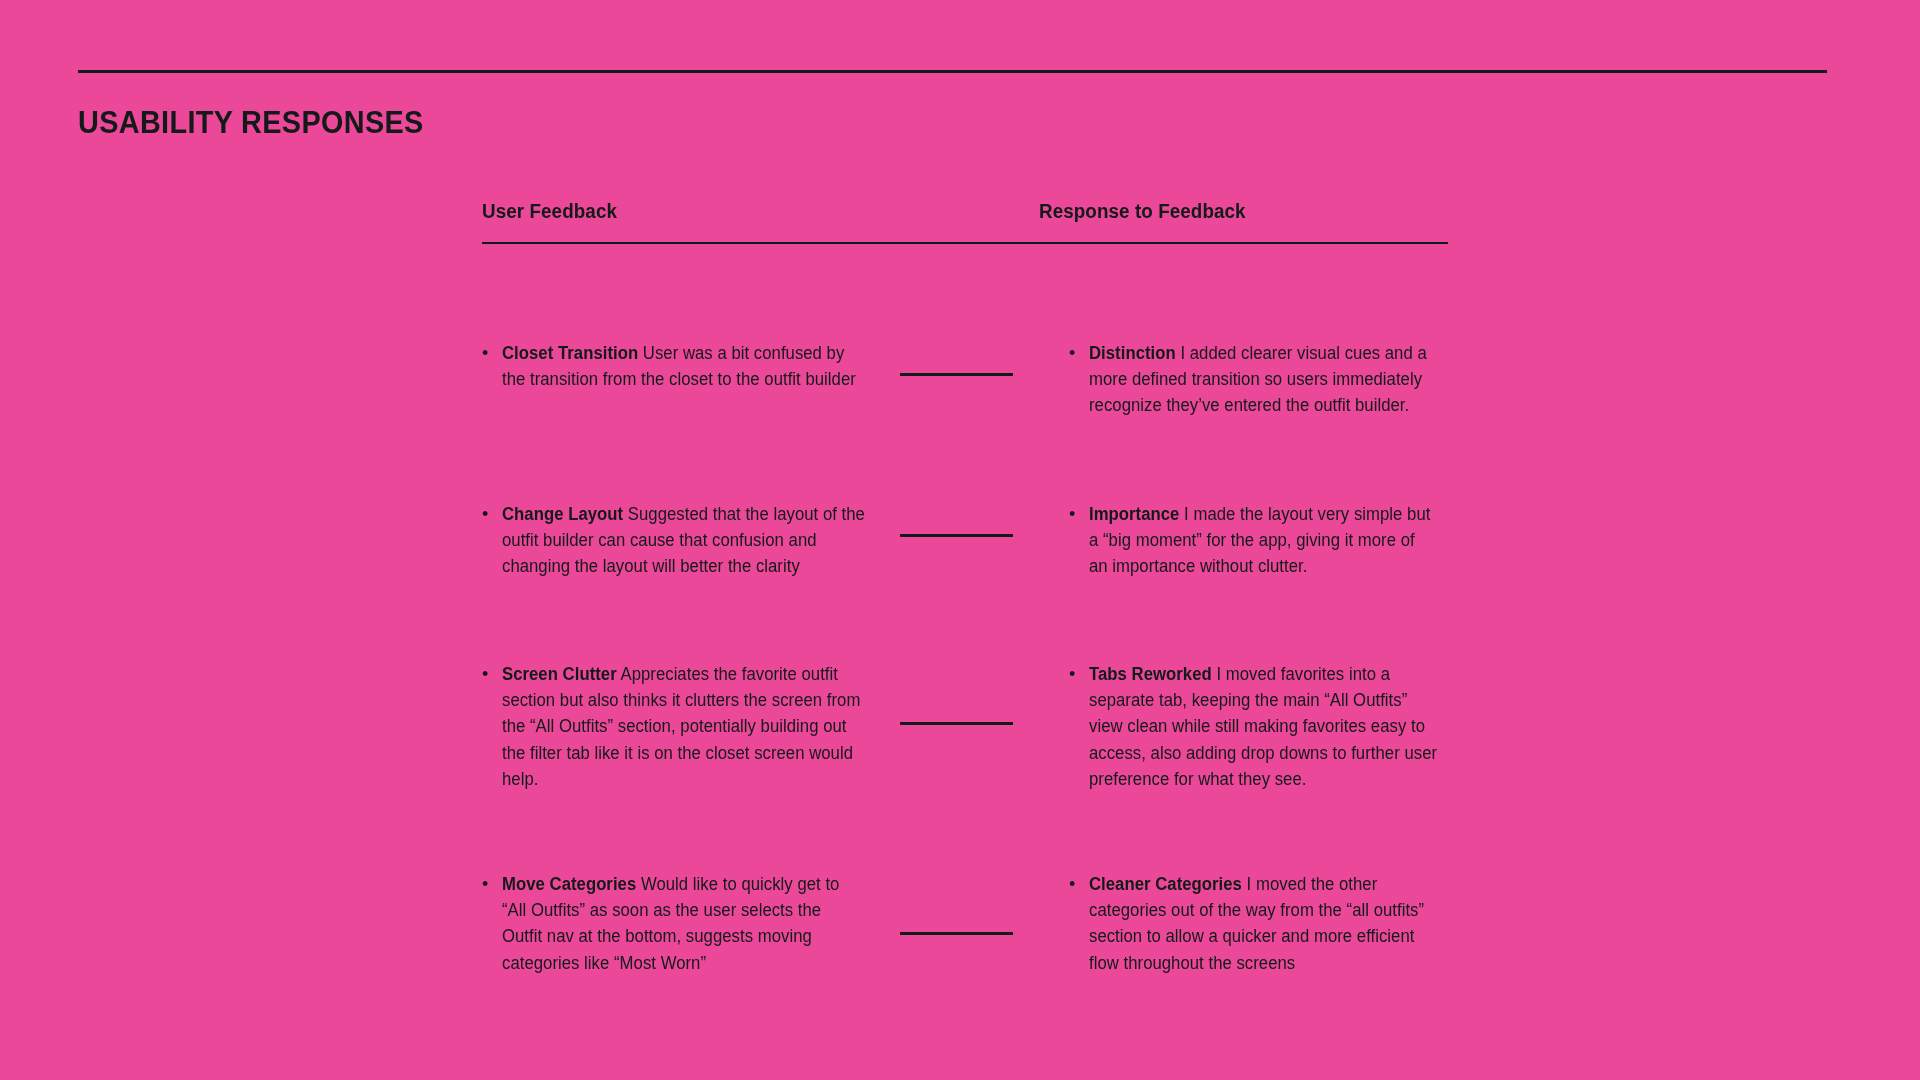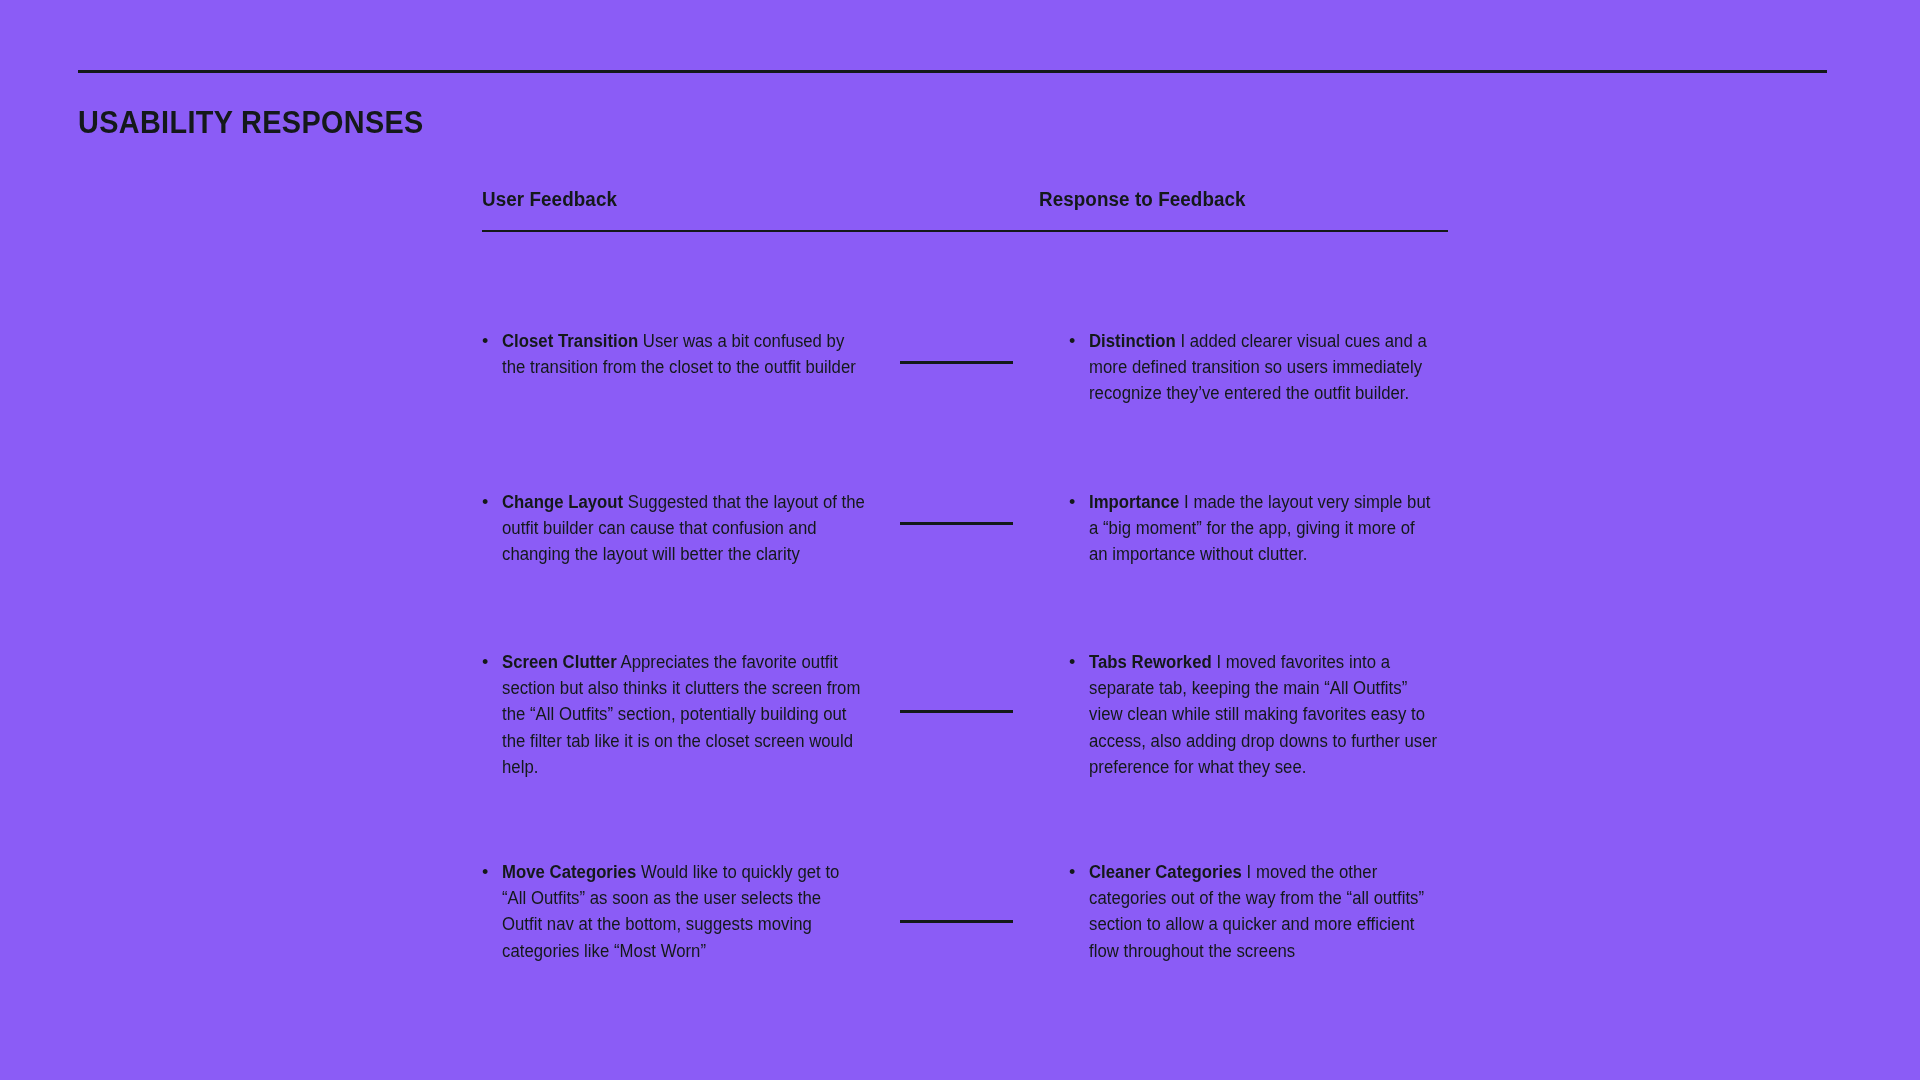--- a/index.html
+++ b/index.html
@@ -14,21 +14,21 @@
     background: #e6f5f4;
     font-family: "Liberation Sans", sans-serif;
     color: #14191a;
     -webkit-font-smoothing: antialiased;
   }
 
   .slide {
     position: relative;
     width: 1920px;
     height: 1080px;
-    background: #8b5cf6;
+    background: #ec4899;
   }
 
   
   .top-rule {
     position: absolute;
     left: 78px;
     top: 70px;
     width: 1749px;
     height: 3px;
     background: #14191a;
@@ -46,21 +46,21 @@
     color: #14191a;
     transform: scaleX(0.93);
     transform-origin: left top;
     white-space: nowrap;
   }
 
   
   .table {
     position: absolute;
     left: 482px;
-    top: 188px;
+    top: 200px;
     width: 966px;
   }
 
   .table-head {
     position: relative;
     height: 44px;
     border-bottom: 2.5px solid #14191a;
   }
 
   .col-head {

